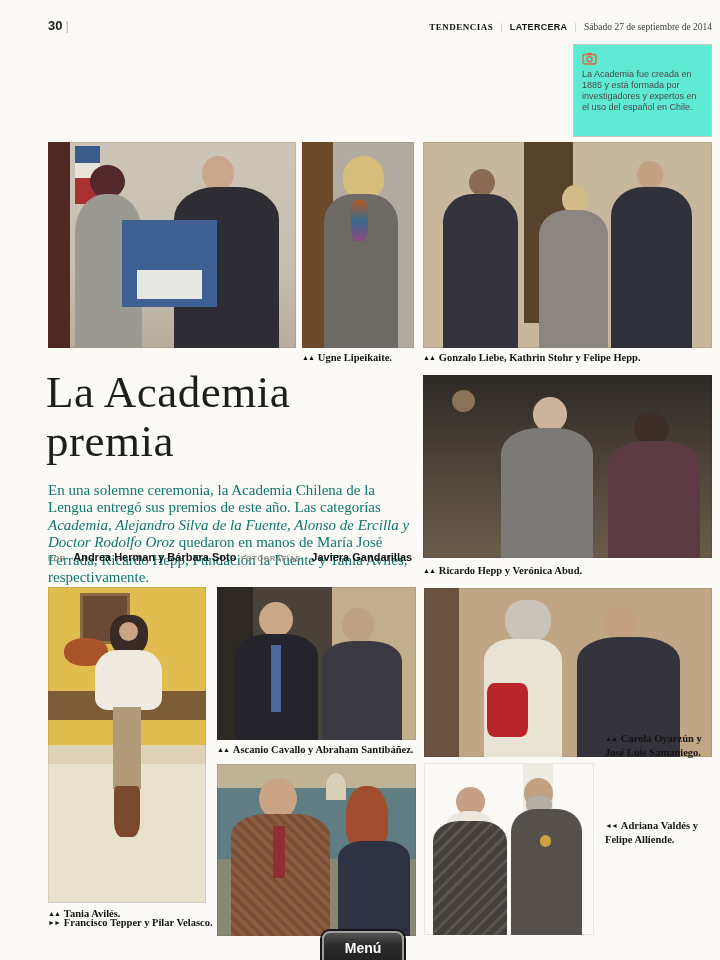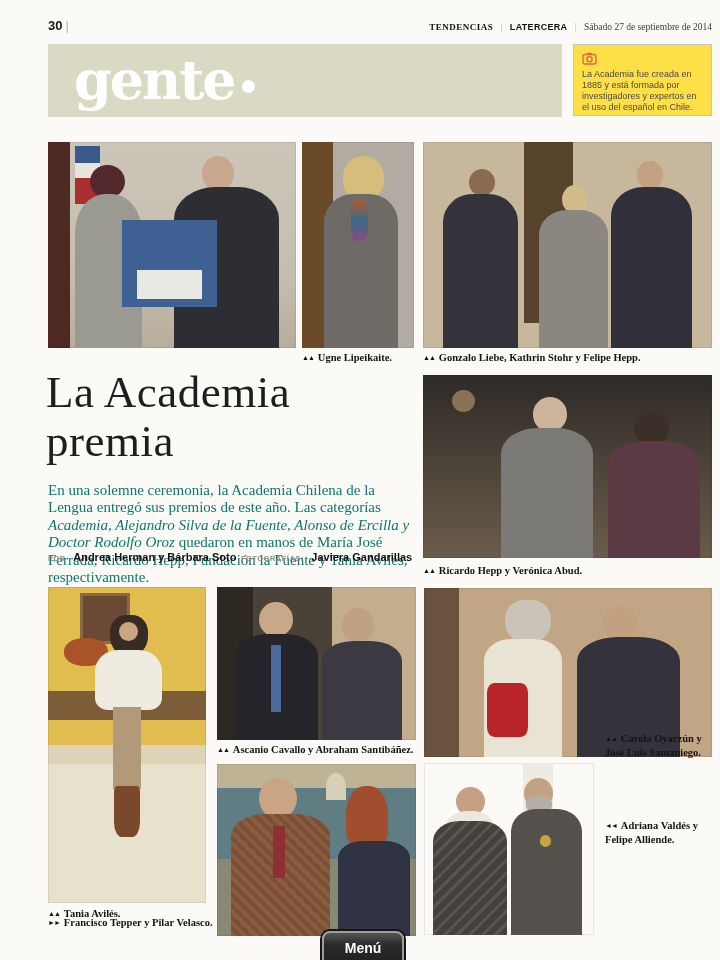--- a/index.html
+++ b/index.html
@@ -10,21 +10,21 @@
   .hdr-left .bar{color:#b9b4aa;font-weight:400;margin-left:3px;}
   .hdr-right{position:absolute;right:8px;top:22px;font:400 9.5px "Liberation Serif",serif;color:#3c3c3c;}
   .hdr-right .sec{font:700 9px "Liberation Serif",serif;color:#111;letter-spacing:.5px;text-align:center;}
   .hdr-right .brand{font:700 9px "Liberation Sans",sans-serif;color:#111;letter-spacing:.3px;}
   .hdr-right .sep{color:#b9b4aa;margin:0 5px;}
   
   .band{position:absolute;left:48px;top:44px;width:514px;height:73px;background:#dadac4;}
   .logo{position:absolute;left:26px;top:2px;font:700 54px/68px "DejaVu Serif",serif;color:#fff;letter-spacing:-2px;}
   .logo .dot{display:inline-block;width:13px;height:13px;background:#fff;border-radius:50%;margin-left:7px;vertical-align:6px;}
   
-  .infobox{position:absolute;left:573px;top:44px;width:139px;height:72px;background:#fde047;
+  .infobox{position:absolute;left:573px;top:44px;width:139px;height:93px;background:#5eead4;
            border:1px solid #c9c6bf;box-sizing:border-box;padding:7px 8px;}
   .infobox svg{display:block;margin-bottom:4px;}
   .infobox .txt{font:400 9px/11px "Liberation Sans",sans-serif;color:#4c4a46;}
   
   .ph{position:absolute;overflow:hidden;box-shadow:inset 0 0 0 1px rgba(0,0,0,.08);}
   .b{position:absolute;}
   
   .cap{position:absolute;font:700 10.5px/12.5px "Liberation Serif",serif;color:#141414;}
   .cap .ar{font-size:7px;letter-spacing:-1px;margin-right:4px;position:relative;top:-1px;color:#111;}
   
@@ -48,23 +48,20 @@
     <span>30</span><span class="bar">|</span>
   </div>
   <div class="hdr-right">
     <span class="sec">TENDENCIAS</span>
     <span class="sep">|</span>
     <span class="brand">LATERCERA</span>
     <span class="sep">|</span>
     <span>Sábado 27 de septiembre de 2014</span>
   </div>
 
-  <div class="band">
-    <div class="logo"><span>gente</span><span class="dot"></span></div>
-  </div>
 
   <div class="infobox">
     <svg width="15" height="13" viewBox="0 0 15 13">
       <rect x="1" y="2.5" width="13" height="9.5" rx="2" fill="none" stroke="#e2673b" stroke-width="1.4"></rect>
       <rect x="5" y="0.8" width="5" height="2.4" rx="1" fill="#e2673b"></rect>
       <circle cx="7.5" cy="7.2" r="2.6" fill="none" stroke="#e2673b" stroke-width="1.4"></circle>
     </svg>
     <div class="txt">La Academia fue creada en 1885 y está formada por investigadores y expertos en el uso del español en Chile.</div>
   </div>
 

